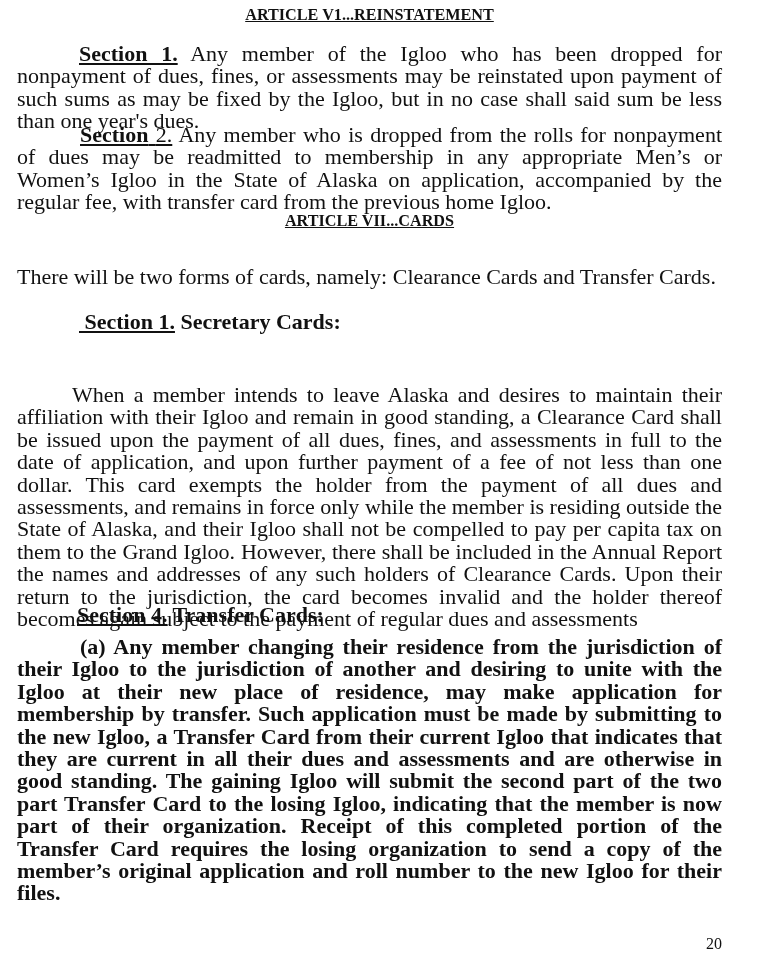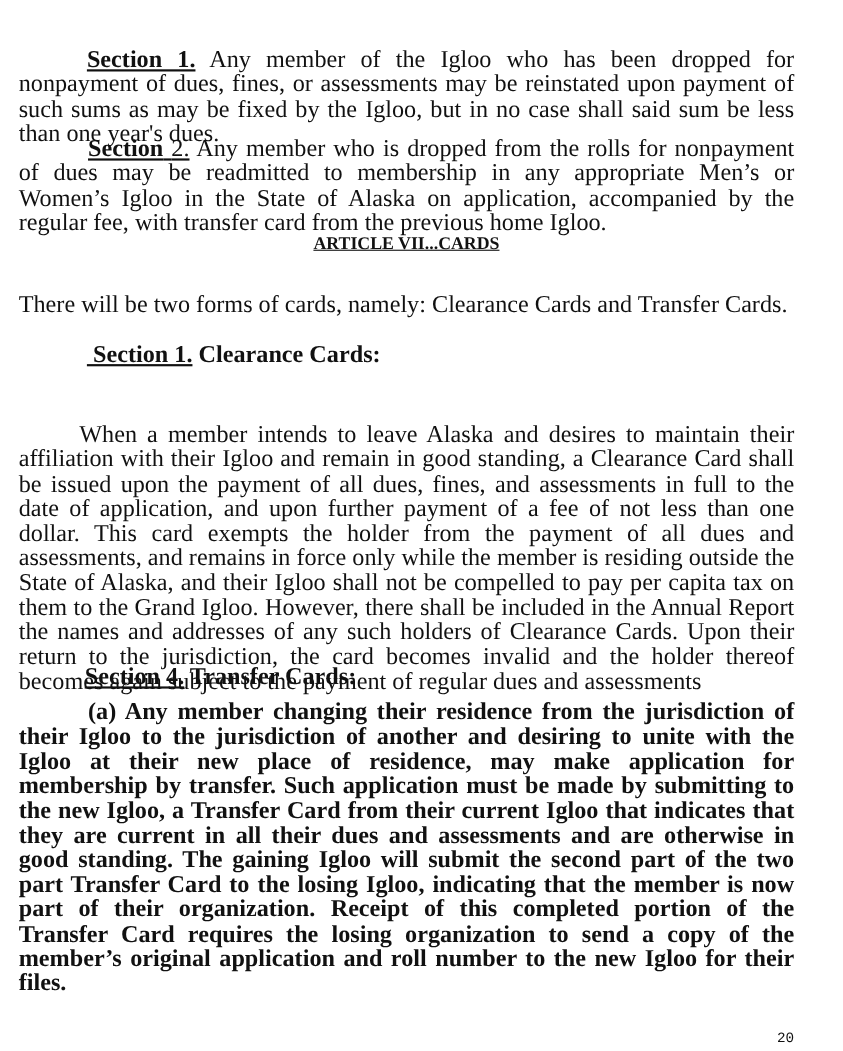--- a/index.html
+++ b/index.html
@@ -54,40 +54,41 @@
   .sec-title {
     font-weight: bold;
   }
   .u {
     text-decoration: underline;
   }
   .page-number {
     position: absolute;
     right: 44px;
     top: 936px;
-    font-size: 13px;
+    font-size: 16px;
     line-height: 16px;
-    font-family: Liberation Mono, monospace;
+    font-family: Liberation Serif, serif;
   }
 </style>
 </head>
 <body>
 
 <div class="page">
 
+  <div class="blk article-title" style="top:4px;">ARTICLE V1...REINSTATEMENT</div>
 
   <div class="blk just indent1" style="top:43px;"><span class="sec-label">Section 1.</span><span> Any member of the Igloo who has been dropped for nonpayment of dues, fines, or assessments may be reinstated upon payment of such sums as may be fixed by the Igloo, but in no case shall said sum be less than one year's dues.</span></div>
 
   <div class="blk just indent2" style="top:124px;"><span class="sec-label">Section</span><span class="u"> </span><span class="sec-label-num">2.</span><span> Any member who is dropped from the rolls for nonpayment of dues may be readmitted to membership in any appropriate Men’s or Women’s Igloo in the State of Alaska on application, accompanied by the regular fee, with transfer card from the previous home Igloo.</span></div>
 
   <div class="blk" style="top:266px;">There will be two forms of cards, namely: Clearance Cards and Transfer Cards.</div>
 
   <div class="blk article-title" style="top:210px;">ARTICLE VII...CARDS</div>
 
-  <div class="blk" style="top:311px; padding-left:62px; box-sizing:border-box;"><span class="sec-label" style="white-space:pre;"> Section 1.</span><span class="sec-title" style="white-space:pre;"> Clearance Cards:</span></div>
+  <div class="blk" style="top:311px; padding-left:62px; box-sizing:border-box;"><span class="sec-label" style="white-space:pre;"> Section 1.</span><span class="sec-title" style="white-space:pre;"> Secretary Cards:</span></div>
 
   <div class="blk just indent-para" style="top:384px;">When a member intends to leave Alaska and desires to maintain their affiliation with their Igloo and remain in good standing, a Clearance Card shall be issued upon the payment of all dues, fines, and assessments in full to the date of application, and upon further payment of a fee of not less than one dollar. This card exempts the holder from the payment of all dues and assessments, and remains in force only while the member is residing outside the State of Alaska, and their Igloo shall not be compelled to pay per capita tax on them to the Grand Igloo. However, there shall be included in the Annual Report the names and addresses of any such holders of Clearance Cards. Upon their return to the jurisdiction, the card becomes invalid and the holder thereof becomes again subject to the payment of regular dues and assessments</div>
 
   <div class="blk" style="top:604px; padding-left:60px; box-sizing:border-box;"><span class="sec-label">Section 4.</span><span class="sec-title" style="white-space:pre;"> Transfer Cards:</span></div>
 
   <div class="blk just indent-a" style="top:636px;">(a) Any member changing their residence from the jurisdiction of their Igloo to the jurisdiction of another and desiring to unite with the Igloo at their new place of residence, may make application for membership by transfer. Such application must be made by submitting to the new Igloo, a Transfer Card from their current Igloo that indicates that they are current in all their dues and assessments and are otherwise in good standing. The gaining Igloo will submit the second part of the two part Transfer Card to the losing Igloo, indicating that the member is now part of their organization. Receipt of this completed portion of the Transfer Card requires the losing organization to send a copy of the member’s original application and roll number to the new Igloo for their files.</div>
 
 
 </div>
 

